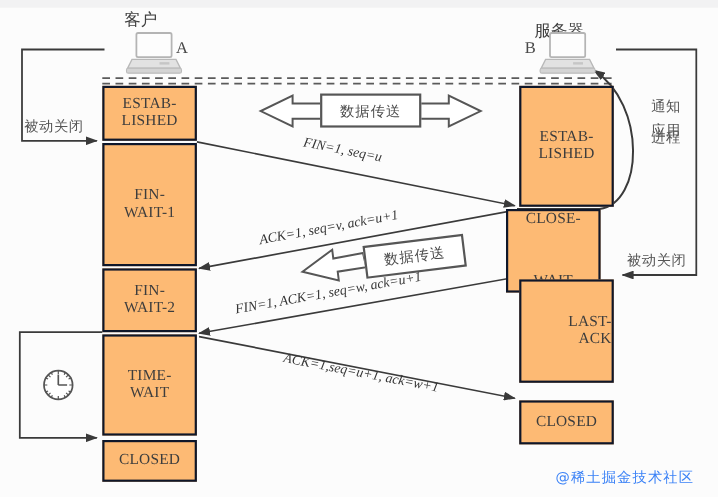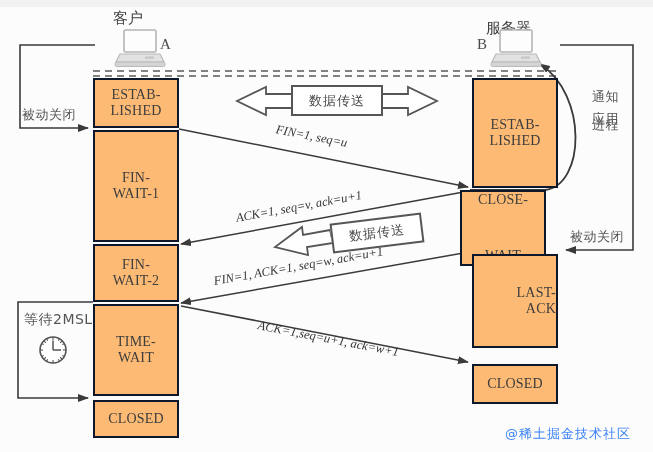--- a/index.html
+++ b/index.html
@@ -214,21 +214,20 @@
   </div>
 
   <div class="lab cn" style="left:22px;top:106px;">被动关闭</div>
 
   <div class="lab cn" style="left:570px;top:228px;">被动关闭</div>
 
   <div class="lab cn" style="left:592px;top:88px;">通知</div>
   <div class="lab cn" style="left:592px;top:110px;">应用</div>
   <div class="lab cn" style="left:592px;top:116px;">进程</div>
 
-  <div class="lab cn" style="left:24px;top:311px;font-size:14px;">等待2MSL</div>
 
   <svg class="clock" style="left:36px;top:333px;width:34px;height:34px;" viewBox="0 0 34 34">
     <circle cx="17" cy="17" r="13" fill="#fff" stroke="#555" stroke-width="1.6"></circle>
     <line x1="17" y1="17" x2="17" y2="7.5" stroke="#555" stroke-width="1.5"></line>
     <line x1="17" y1="17" x2="25" y2="17" stroke="#555" stroke-width="1.5"></line>
     <g stroke="#555" stroke-width="1.1">
       <line x1="17" y1="4" x2="17" y2="7"></line>
         <line x1="17" y1="27" x2="17" y2="30"></line>
       <line x1="4" y1="17" x2="7" y2="17"></line>
         <line x1="27" y1="17" x2="30" y2="17"></line>

